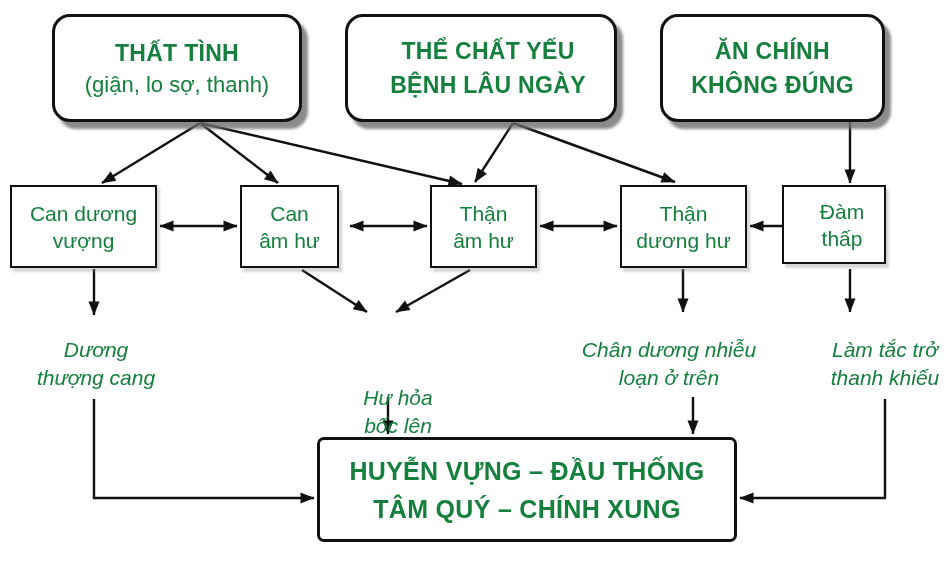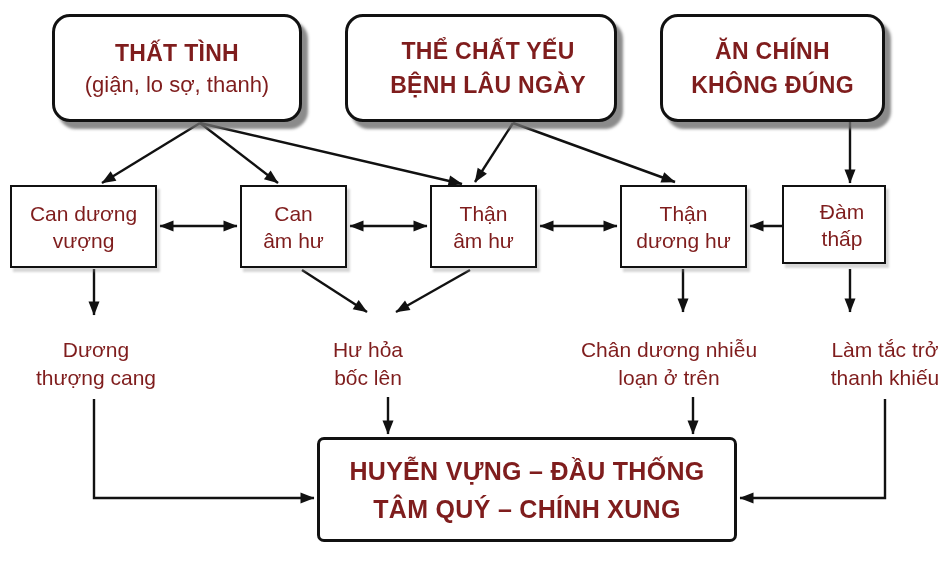--- a/index.html
+++ b/index.html
@@ -1,18 +1,18 @@
 <!DOCTYPE html>
 <html><head>
 <meta charset="utf-8">
 <style>
   html,body { margin:0; padding:0; background:#ffffff; }
   .canvas {
     position:relative; width:946px; height:565px; background:#ffffff;
-    font-family:"Liberation Sans","DejaVu Sans",sans-serif; color:#7f1d1d;
+    font-family:"Liberation Sans","DejaVu Sans",sans-serif; color:#15803d;
     overflow:hidden;
   }
   .arrows { position:absolute; left:0; top:0; width:946px; height:565px; }
   .node {
     position:absolute; box-sizing:border-box; background:#ffffff;
     display:flex; flex-direction:column; align-items:center; justify-content:center;
     text-align:center;
   }
   .round {
     border:3px solid #111; border-radius:18px;
@@ -21,21 +21,21 @@
   .rect {
     border:2.4px solid #111;
     box-shadow:3px 4px 2px rgba(140,140,140,0.35);
   }
   .plain-round { border:3px solid #111; border-radius:7px; }
   .top-title { font-weight:bold; font-size:23px; line-height:34px; letter-spacing:0.3px; }
   .top-sub { font-size:22px; line-height:30px; }
   .mid-line { font-size:21px; line-height:27px;text-align:right; }
   .label {
     position:absolute; top:336px; transform:translateX(-50%);
-    text-align:center; font-size:21px; line-height:28px; white-space:nowrap;
+    text-align:center; font-size:21px; line-height:28px; white-space:nowrap;font-style:italic;
   }
   .bottom-title { font-weight:bold; font-size:25px; line-height:38px; letter-spacing:0.3px; }
 </style>
 </head>
 <body>
 
 <div class="canvas">
 
   <svg class="arrows" width="946" height="565" viewBox="0 0 946 565" xmlns="http://www.w3.org/2000/svg">
     <defs>
@@ -79,42 +79,42 @@
   </div>
   <div class="node round" style="left:660px; top:14px; width:225px; height:108px;">
     <div class="top-title">ĂN CHÍNH</div>
     <div class="top-title">KHÔNG ĐÚNG</div>
   </div>
 
   <div class="node rect" style="left:10px; top:185px; width:147px; height:83px;">
     <div class="mid-line">Can dương</div>
     <div class="mid-line">vượng</div>
   </div>
-  <div class="node rect" style="left:240px; top:185px; width:107px; height:83px;">
+  <div class="node rect" style="left:240px; top:185px; width:99px; height:83px;">
     <div class="mid-line">Can</div>
     <div class="mid-line">âm hư</div>
   </div>
   <div class="node rect" style="left:430px; top:185px; width:107px; height:83px;">
     <div class="mid-line">Thận</div>
     <div class="mid-line">âm hư</div>
   </div>
   <div class="node rect" style="left:620px; top:185px; width:127px; height:83px;">
     <div class="mid-line">Thận</div>
     <div class="mid-line">dương hư</div>
   </div>
   <div class="node rect" style="left:782px; top:185px; width:104px; height:79px;padding-left:16px;">
     <div class="mid-line">Đàm</div>
     <div class="mid-line">thấp</div>
   </div>
 
   <div class="label" style="left:96px;">
     <div>Dương</div>
     <div>thượng cang</div>
   </div>
-  <div class="label" style="left:368px;">
+  <div class="label" style="left:398px;margin-top:48px;">
     <div>Hư hỏa</div>
     <div>bốc lên</div>
   </div>
   <div class="label" style="left:669px;">
     <div>Chân dương nhiễu</div>
     <div>loạn ở trên</div>
   </div>
   <div class="label" style="left:885px;">
     <div>Làm tắc trở</div>
     <div>thanh khiếu</div>

